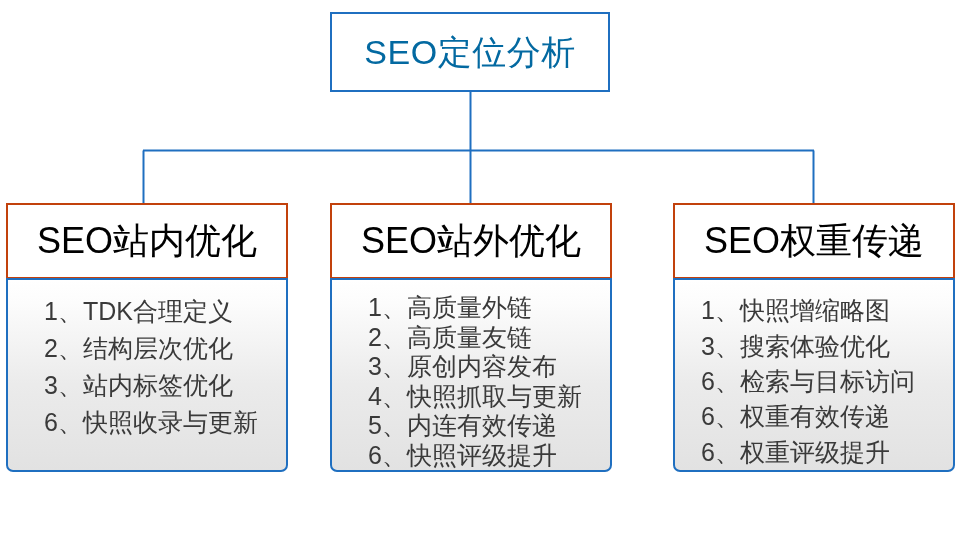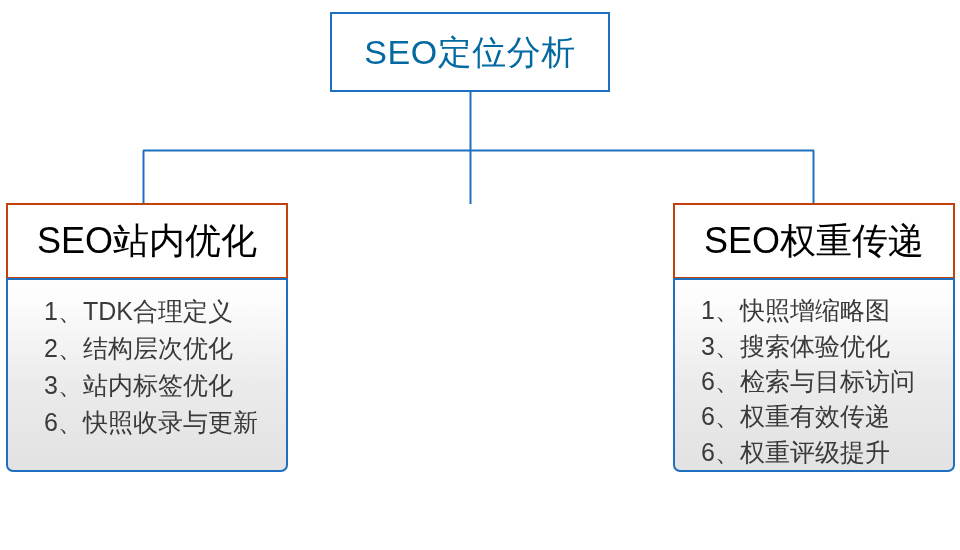--- a/index.html
+++ b/index.html
@@ -131,20 +131,33 @@
       <span class="column-header-title">SEO站内优化</span>
     </div>
     <div class="column-list">
       <div class="list-item">1、TDK合理定义</div>
       <div class="list-item">2、结构层次优化</div>
       <div class="list-item">3、站内标签优化</div>
       <div class="list-item">6、快照收录与更新</div>
     </div>
   </div>
 
+  <div class="column column-2">
+    <div class="column-header">
+      <span class="column-header-title">SEO站外优化</span>
+    </div>
+    <div class="column-list">
+      <div class="list-item">1、高质量外链</div>
+      <div class="list-item">2、高质量友链</div>
+      <div class="list-item">3、原创内容发布</div>
+      <div class="list-item">4、快照抓取与更新</div>
+      <div class="list-item">5、内连有效传递</div>
+      <div class="list-item">6、快照评级提升</div>
+    </div>
+  </div>
 
   <div class="column column-3">
     <div class="column-header">
       <span class="column-header-title">SEO权重传递</span>
     </div>
     <div class="column-list">
       <div class="list-item">1、快照增缩略图</div>
       <div class="list-item">3、搜索体验优化</div>
       <div class="list-item">6、检索与目标访问</div>
       <div class="list-item">6、权重有效传递</div>

